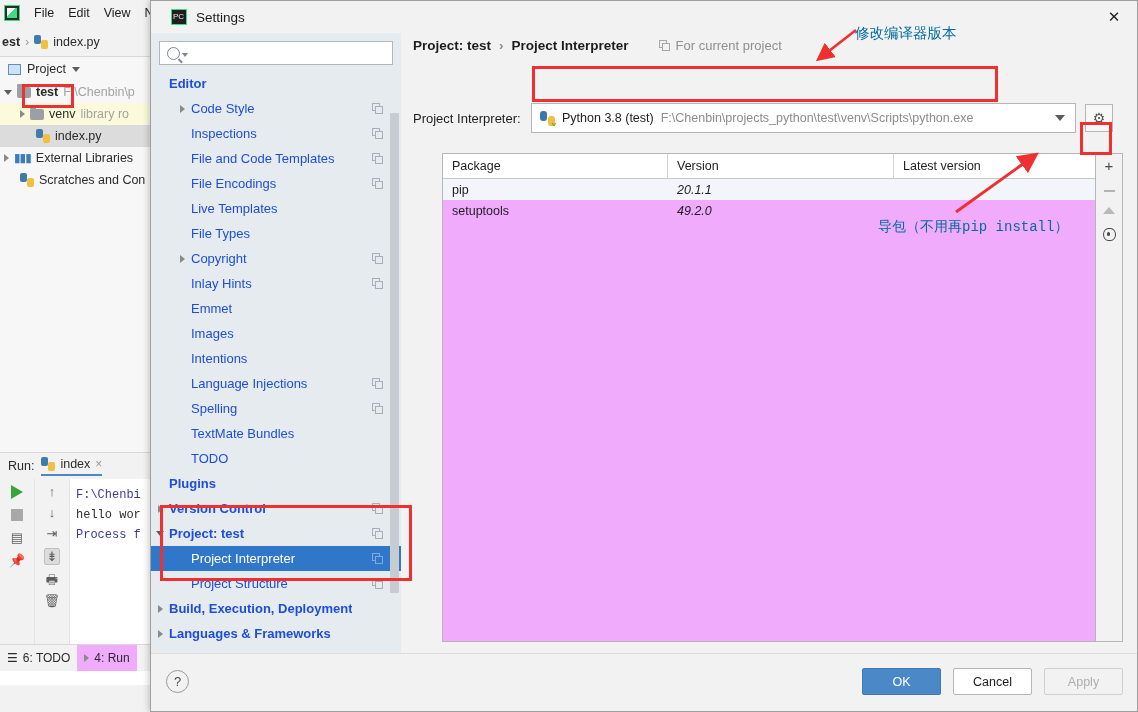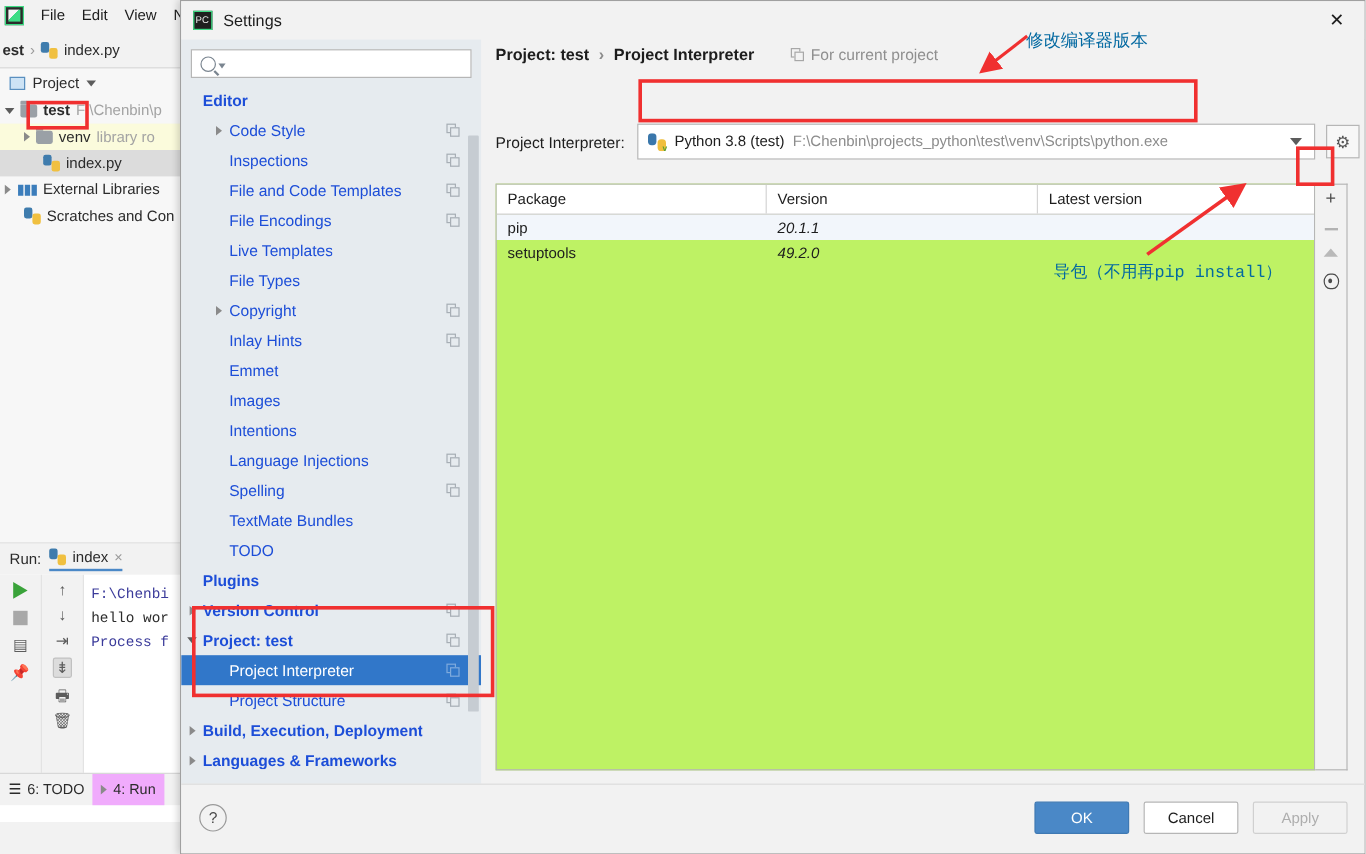--- a/index.html
+++ b/index.html
@@ -52,21 +52,21 @@
     font-size:12px;color:#3a3a9a;line-height:20px;white-space:nowrap;overflow:hidden;}
   .console .plain{color:#2b2b2b;}
   .ide-status{position:absolute;left:0;top:644px;width:155px;height:26px;background:#f2f2f2;
     border-top:1px solid #d8d8d8;display:flex;align-items:center;font-size:12px;}
   .st-item{display:flex;align-items:center;gap:5px;padding:0 7px;height:100%;}
   .st-item.active{background:#f0abfc;}
   .ide-right-edge{position:absolute;right:0;top:0;width:14px;height:712px;background:#f2f2f2;}
   
   #dialog{position:absolute;left:150px;top:0;width:988px;height:712px;background:#f2f2f2;
     border:1px solid #a0a0a0;box-sizing:border-box;box-shadow:-2px 0 6px rgba(0,0,0,.18);}
-  .dlg-title{height:32px;display:flex;align-items:center;gap:9px;padding-left:10px;background:#f2f2f2;position:relative;}
+  .dlg-title{height:32px;display:flex;align-items:center;gap:9px;padding-left:20px;background:#f2f2f2;position:relative;}
   .dlg-title .t{font-size:13.5px;color:#1d1d1d;}
   .pc-logo{width:16px;height:16px;background:#1f1f1f;border:1px solid #3ddc84;box-sizing:border-box;
     position:relative;flex:none;}
   .pc-logo:after{content:"PC";position:absolute;left:1px;top:0px;font-size:8px;color:#eaeaea;
     font-family:"Liberation Sans",sans-serif;line-height:14px;}
   .dlg-close{position:absolute;right:0;top:0;width:46px;height:31px;display:flex;align-items:center;
     justify-content:center;font-size:15px;color:#1d1d1d;}
   .dlg-body{position:absolute;left:0;top:32px;right:0;bottom:57px;display:flex;}
   
   .side{width:250px;background:#e6ebef;position:relative;flex:none;}
@@ -94,40 +94,40 @@
   
   .main{flex:1;background:#f2f2f2;position:relative;}
   .crumbs{position:absolute;left:12px;top:5px;display:flex;align-items:center;gap:8px;font-size:13.5px;}
   .crumbs b{font-weight:bold;color:#1d1d1d;}
   .crumbs .sep{color:#8c8c8c;font-weight:bold;}
   .for-proj{display:flex;align-items:center;gap:6px;color:#8f8f8f;font-size:13px;margin-left:22px;}
   .fp-ic{width:11px;height:11px;position:relative;opacity:.75;}
   .fp-ic i,.fp-ic b{position:absolute;border:1px solid #8f8f8f;box-sizing:border-box;display:block;}
   .fp-ic i{left:0;top:0;width:8px;height:8px;}
   .fp-ic b{right:0;bottom:0;width:8px;height:8px;background:#f2f2f2;}
-  .interp-row{position:absolute;left:12px;top:68px;right:4px;height:34px;display:flex;align-items:center;gap:0;}
+  .interp-row{position:absolute;left:12px;top:68px;right:24px;height:34px;display:flex;align-items:center;gap:0;}
   .interp-lbl{font-size:13px;color:#1d1d1d;width:118px;flex:none;}
   .combo{flex:1;height:30px;background:#fff;border:1px solid #b6b6b6;display:flex;align-items:center;
     box-sizing:border-box;position:relative;}
   .combo .val{display:flex;align-items:center;gap:7px;padding-left:8px;font-size:12.5px;overflow:hidden;white-space:nowrap;}
   .py-ic{width:15px;height:15px;position:relative;flex:none;}
   .py-ic .a,.py-ic .b{position:absolute;width:7px;height:10px;border-radius:3px;}
   .py-ic .a{left:0;top:0;background:#3a77ab;}
   .py-ic .b{right:0;bottom:0;background:#f2c council;}
   .py-ic .b{right:0;bottom:0;background:#f0bf3f;}
   .py-ic .v{position:absolute;right:-1px;bottom:-2px;font-size:7px;color:#5aa02c;font-weight:bold;}
   .val .name{color:#1d1d1d;}
   .val .path{color:#8c8c8c;}
   .combo-arrow{position:absolute;right:0;top:0;width:30px;height:28px;display:flex;align-items:center;justify-content:center;}
   .arr-d{width:0;height:0;border-left:5px solid transparent;border-right:5px solid transparent;border-top:6px solid #5c5c5c;}
   .gear-btn{width:28px;height:28px;margin-left:9px;border:1px solid #b6b6b6;background:#f7f7f7;
     display:flex;align-items:center;justify-content:center;flex:none;box-sizing:border-box;}
   .gear{font-size:14px;color:#555;}
   .table-wrap{position:absolute;left:12px;top:120px;right:14px;bottom:12px;display:flex;}
-  .table{flex:1;background:#bef264;border:1px solid #b6b6b6;box-sizing:border-box;}
+  .table{flex:1;background:#f0abfc;border:1px solid #b6b6b6;box-sizing:border-box;margin-left:29px;}
   .thead{display:flex;height:24px;border-bottom:1px solid #c8c8c8;background:#fff;}
   .th{font-size:12.5px;color:#1d1d1d;display:flex;align-items:center;padding-left:9px;box-sizing:border-box;}
   .th.c0{width:225px;border-right:1px solid #d4d4d4;}
   .th.c1{width:226px;border-right:1px solid #d4d4d4;}
   .th.c2{flex:1;}
   .trow{display:flex;height:21px;align-items:center;}
   .trow.alt{background:#f2f6fb;}
   .td{font-size:12.5px;color:#1d1d1d;padding-left:9px;box-sizing:border-box;}
   .td.c0{width:225px;}
   .td.c1{width:226px;font-style:italic;}

